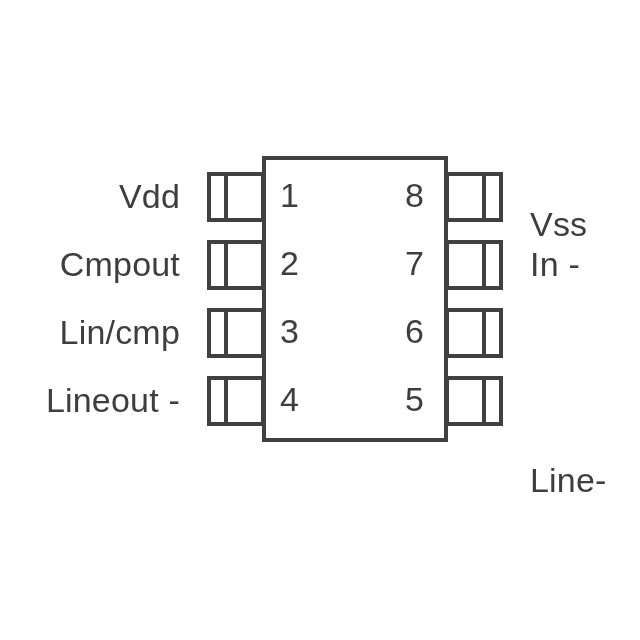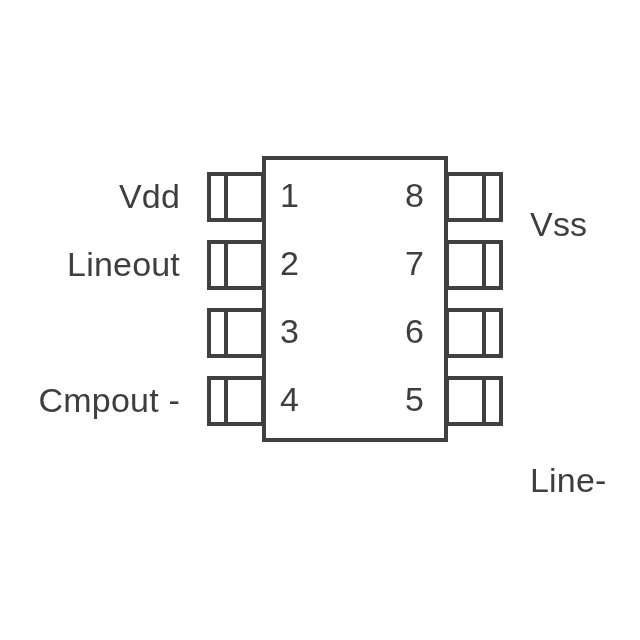--- a/index.html
+++ b/index.html
@@ -109,21 +109,23 @@
   <div class="pin-number pin-number-left" style="top:244px;">2</div>
   <div class="pin-number pin-number-left" style="top:312px;">3</div>
   <div class="pin-number pin-number-left" style="top:380px;">4</div>
 
   <div class="pin-number pin-number-right" style="top:176px;">8</div>
   <div class="pin-number pin-number-right" style="top:244px;">7</div>
   <div class="pin-number pin-number-right" style="top:312px;">6</div>
   <div class="pin-number pin-number-right" style="top:380px;">5</div>
 
   <div class="label label-left" style="top:176px;">Vdd</div>
-  <div class="label label-left" style="top:244px;">Lineout</div>
-  <div class="label label-left" style="top:380px;">Cmpout -</div>
+  <div class="label label-left" style="top:244px;">Cmpout</div>
+  <div class="label label-left" style="top:312px;">Lin/cmp</div>
+  <div class="label label-left" style="top:380px;">Lineout -</div>
 
   <div class="label label-right" style="top:176px;margin-top:28px;">Vss</div>
+  <div class="label label-right" style="top:244px;">In -</div>
   <div class="label label-right" style="top:380px;">
     <div>Line-</div>
   </div>
 
 </div>
 
 </body></html>

